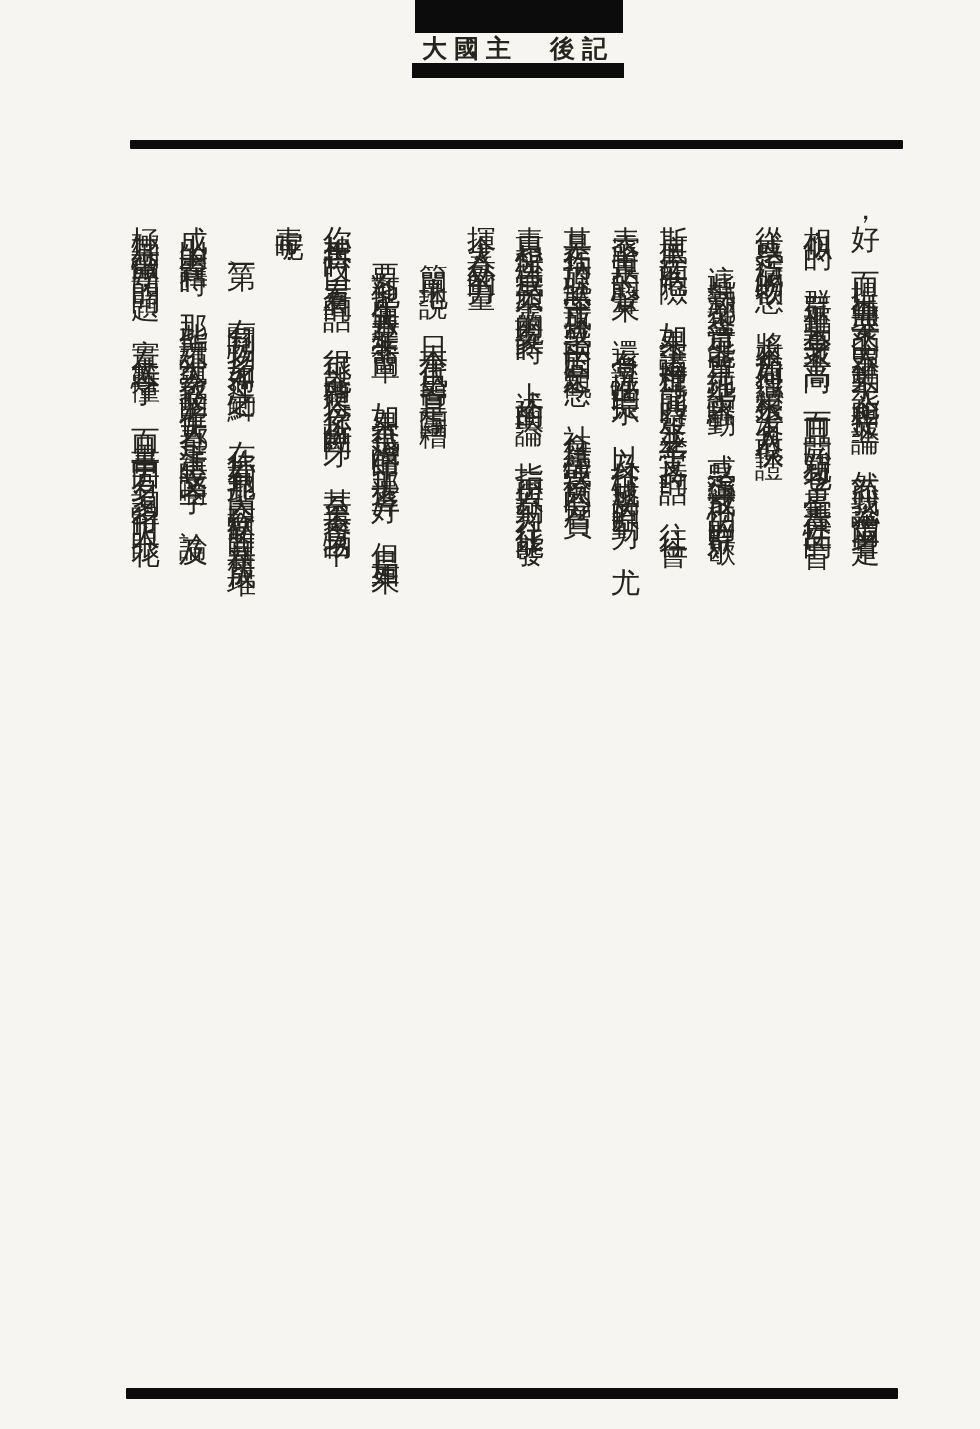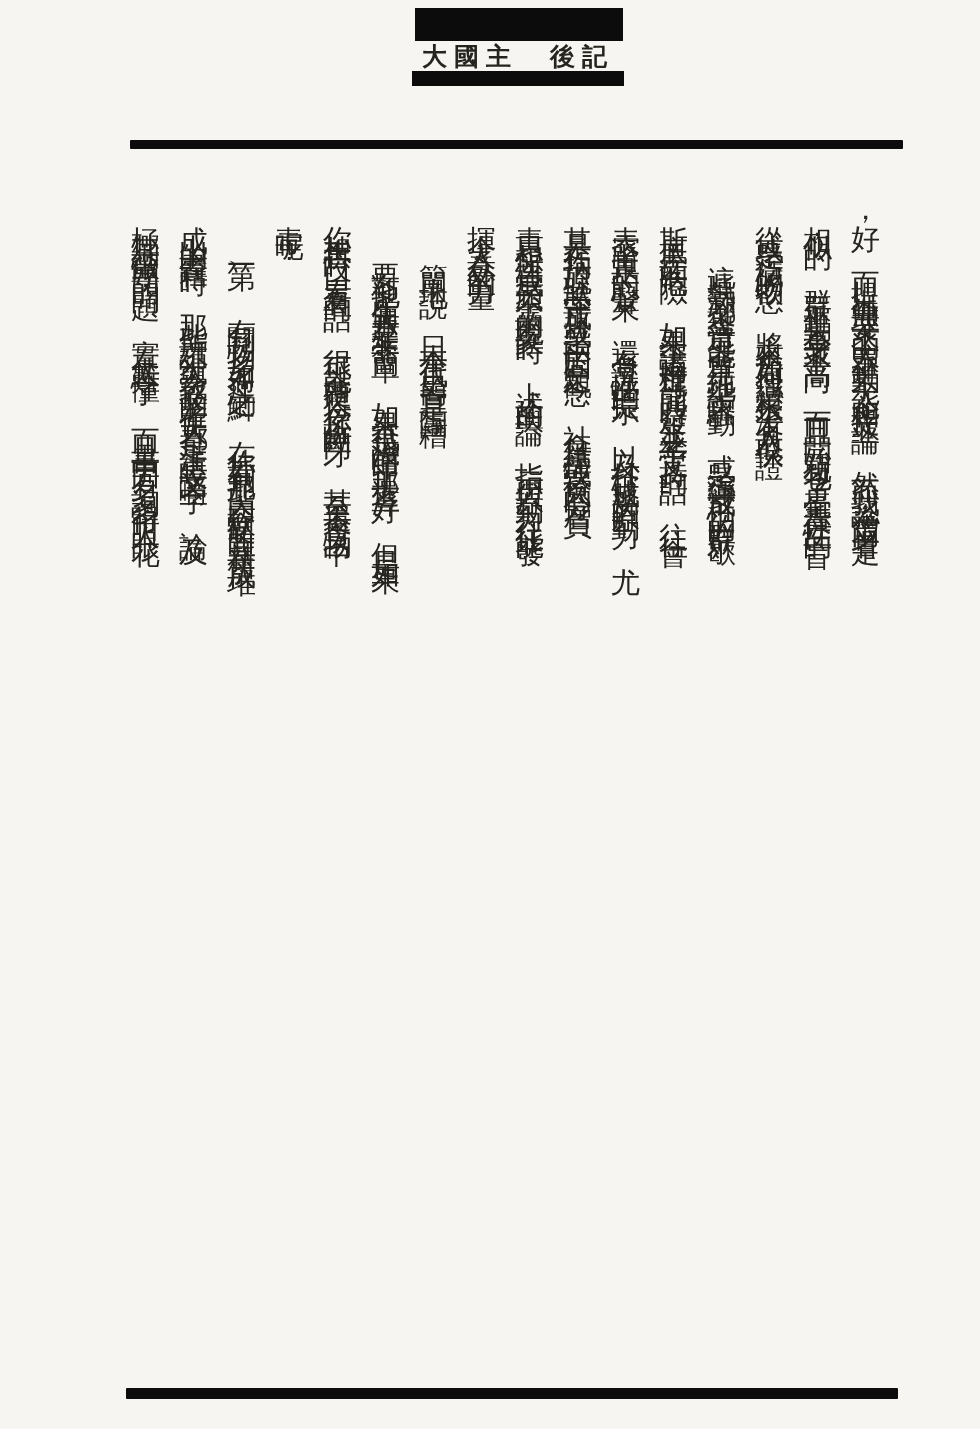--- a/index.html
+++ b/index.html
@@ -14,21 +14,21 @@
     font-family:"DejaVu Serif","Liberation Serif",serif;
     overflow:hidden;
   }
   .page{
     position:relative;
     width:980px;height:1429px;
     background:var(--paper);
   }
   
   .header{
-    position:absolute;left:412px;top:8px;width:212px;
+    position:absolute;left:412px;top:0;width:212px;
   }
   .header-bar-top{
     height:33px;background:var(--bar);margin-left:3px;margin-right:1px;
   }
   .header-title{
     height:30px;
     display:flex;align-items:center;justify-content:center;
     font-size:25px;font-weight:bold;letter-spacing:7px;
     color:var(--ink);
     white-space:nowrap;

